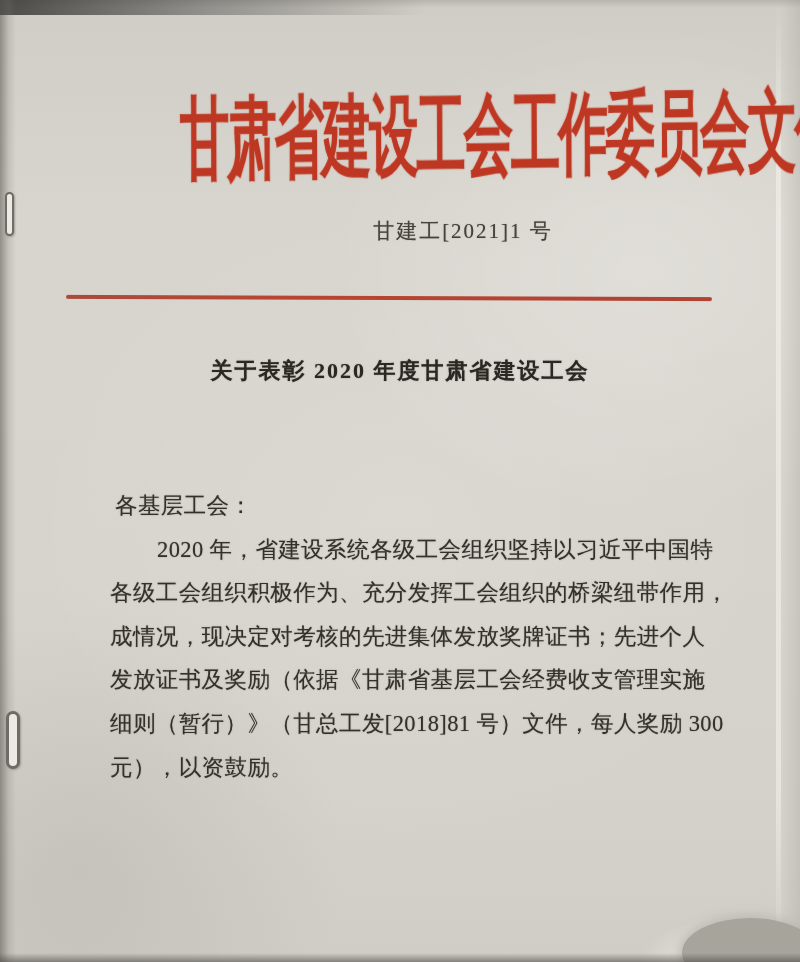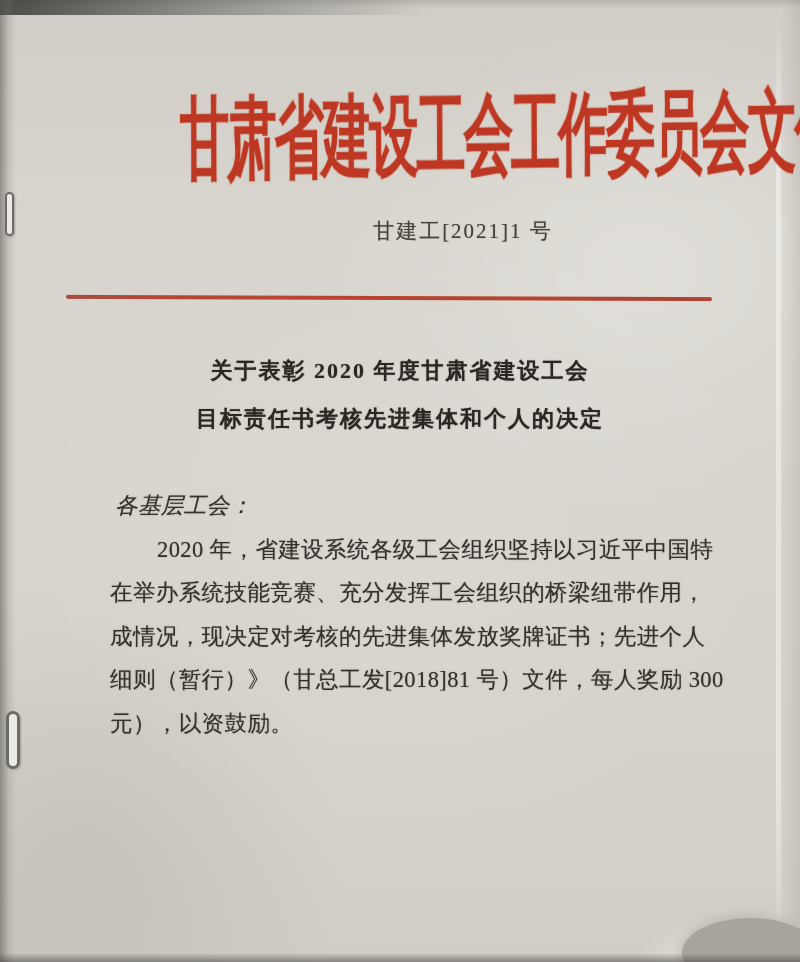--- a/index.html
+++ b/index.html
@@ -91,21 +91,21 @@
     font-size:22px; line-height:48px; letter-spacing:2px;
     color:#2b2723; filter:blur(0.35px);
     text-shadow:0 0 1.2px rgba(43,39,35,0.55);
   }
   .body-text {
     position:absolute; top:484px; left:110px; width:606px;
     font-size:22.5px; color:#34312c; letter-spacing:0.4px;
     filter:blur(0.4px);
     text-shadow:0 0 1.2px rgba(52,49,44,0.55);
   }
-  .salutation { line-height:43.6px; padding-left:5px; white-space:nowrap;font-style:italic; }
+  .salutation { line-height:43.6px; padding-left:5px; white-space:nowrap; }
   .body-line  { line-height:43.6px; white-space:nowrap; }
   .body-line.first { text-indent:47px;font-family:Liberation Serif, serif; }
 </style>
 </head>
 <body>
 
 <div class="photo">
   <div class="edge-top-fade"></div>
   <div class="edge-top"></div>
   <div class="edge-left"></div>
@@ -113,29 +113,29 @@
   <div class="edge-right"></div>
 
   <div class="letterhead">甘肃省建设工会工作委员会文件</div>
 
   <div class="doc-number">甘建工[2021]1 号</div>
 
   <div class="red-divider"></div>
 
   <div class="doc-title">
     <div>关于表彰 2020 年度甘肃省建设工会</div>
-    <div>目标责任书考核先进集体和个人的决定</div>
   </div>
 
   <div class="body-text">
     <div class="salutation">各基层工会：</div>
     <div>
         <div class="body-line first">2020 年，省建设系统各级工会组织坚持以习近平中国特</div>
-        <div class="body-line">在举办系统技能竞赛、充分发挥工会组织的桥梁纽带作用，</div>
+        <div class="body-line">各级工会组织积极作为、充分发挥工会组织的桥梁纽带作用，</div>
         <div class="body-line">成情况，现决定对考核的先进集体发放奖牌证书；先进个人</div>
+        <div class="body-line">发放证书及奖励（依据《甘肃省基层工会经费收支管理实施</div>
         <div class="body-line">细则（暂行）》（甘总工发[2018]81 号）文件，每人奖励 300</div>
         <div class="body-line">元），以资鼓励。</div>
       </div>
   </div>
 
   <div class="clip clip-top"></div>
   <div class="clip clip-bottom"></div>
   <div class="curl"></div>
   <div class="edge-bottom"></div>
 </div>

